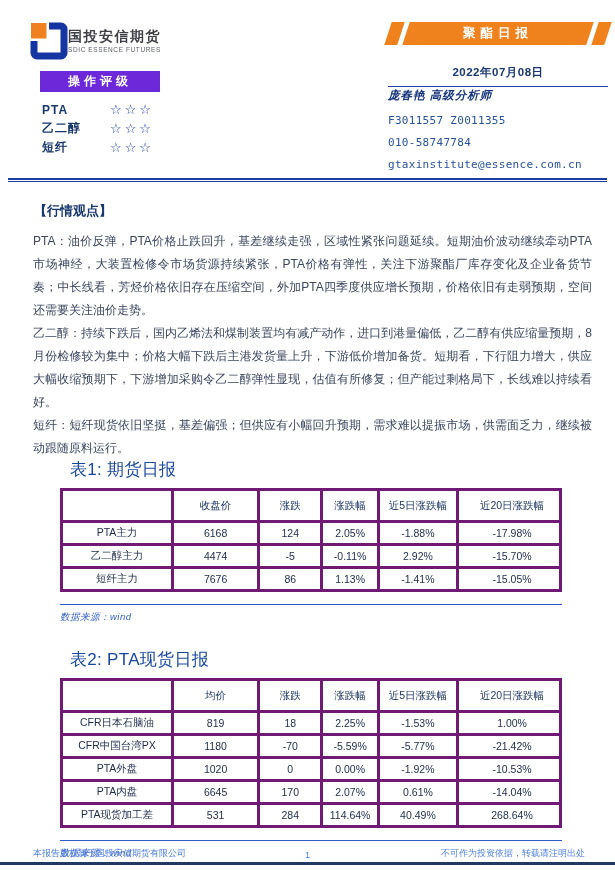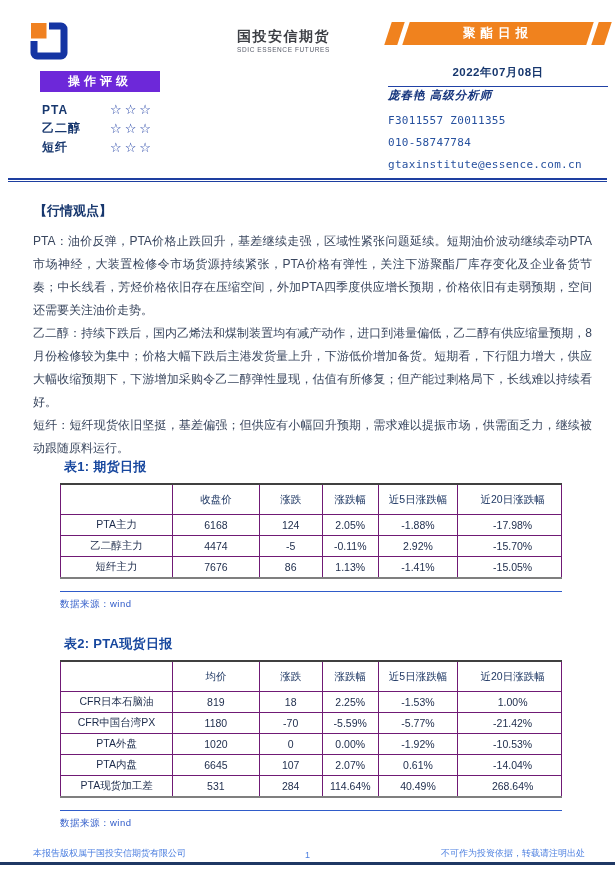--- a/index.html
+++ b/index.html
@@ -1,21 +1,21 @@
 <!DOCTYPE html>
 <html><head>
 <meta charset="utf-8">
 <style>
   html,body{margin:0;padding:0;background:#fff;}
   .page{position:relative;width:615px;height:870px;background:#fff;overflow:hidden;
         font-family:"Liberation Sans","DejaVu Sans",sans-serif;}
 
   
   .hdr-left{position:absolute;left:30px;top:22px;width:300px;}
-  .logo-row{display:flex;align-items:center;gap:7px;justify-content:space-between;}
+  .logo-row{display:flex;align-items:center;}
   .brand-cn{font-size:14px;font-weight:bold;color:#3d3f45;letter-spacing:1.5px;line-height:15px;}
   .brand-en{font-size:6.5px;color:#5a5e6b;letter-spacing:0.6px;margin-top:2px;}
   .rating-bar{margin:11px 0 0 10px;width:120px;height:21px;background:#6d28d9;color:#fff;
               font-size:12px;font-weight:bold;text-align:center;line-height:21px;letter-spacing:4px;}
   .rating-rows{margin:8px 0 0 12px;}
   .rating-row{display:flex;align-items:center;height:19px;}
   .rating-name{width:68px;font-size:12px;font-weight:bold;color:#17376E;letter-spacing:1px;}
   .rating-stars{font-size:13px;color:#1637A0;letter-spacing:3px;line-height:1;}
 
   
@@ -38,36 +38,36 @@
             border-top:2px solid #1E3FA0;border-bottom:1px solid #1E3FA0;}
 
   
   .main{position:absolute;top:202px;left:33px;right:23px;}
   .section-title{font-size:13px;font-weight:bold;color:#17376E;margin:0 0 10px 1px;}
   .main p{margin:0;font-size:12px;line-height:23px;color:#39465E;text-align:justify;}
 
   
   .tables{position:absolute;top:458px;left:60px;width:502px;}
   .table-block + .table-block{margin-top:24px;}
-  .table-title{font-size:13px;font-weight:bold;color:#17479E;margin:0 0 7px 4px;letter-spacing:0.3px;}
+  .table-title{font-size:17px;font-weight:normal;color:#17479E;margin:0 0 7px 10px;letter-spacing:0.3px;}
   table.data{width:100%;border-collapse:collapse;table-layout:fixed;
              border-top:2px solid #404040;border-bottom:2px solid #7F7F7F;
              border-left:1px solid #B3B3B3;border-right:1px solid #B3B3B3;}
-  table.data th,table.data td{border:1px solid #701a75;text-align:center;font-weight:400;
+  table.data th,table.data td{border:3px solid #701a75;text-align:center;font-weight:400;
              font-size:10.5px;color:#1B2A4A;padding:0 2px;overflow:hidden;white-space:nowrap;}
   table.data thead th{height:29px;color:#1F3864;}
   table.data tbody td,table.data tbody th{height:20px;}
   table.data th:nth-child(1),table.data td:nth-child(1){width:23%;}
   table.data th:nth-child(2),table.data td:nth-child(2){width:17.5%;}
   table.data th:nth-child(3),table.data td:nth-child(3){width:12.5%;}
   table.data th:nth-child(4),table.data td:nth-child(4){width:11%;}
   table.data th:nth-child(5),table.data td:nth-child(5){width:16%;}
   table.data th:nth-child(6),table.data td:nth-child(6){width:20%;padding-left:8px;}
   .src-rule{margin-top:12px;border-top:1px solid #2F5BC9;}
-  .src-text{margin-top:6px;font-size:9.5px;color:#2F5BC9;letter-spacing:0.5px;}
+  .src-text{margin-top:6px;font-size:9.5px;font-style:italic;color:#2F5BC9;letter-spacing:0.5px;}
 
   
   .footer-left{position:absolute;left:33px;bottom:10px;font-size:9px;color:#4C7FE0;}
   .footer-page{position:absolute;left:0;right:0;bottom:10px;text-align:center;font-size:9px;color:#4C7FE0;}
   .footer-right{position:absolute;right:30px;bottom:10px;font-size:9px;color:#4C7FE0;}
   .bottom-bar{position:absolute;left:0;right:0;bottom:5px;height:3px;background:#1F3864;}
 </style>
 </head>
 <body>
 
@@ -206,21 +206,21 @@
               <td>PTA外盘</td>
               <td>1020</td>
               <td>0</td>
               <td>0.00%</td>
               <td>-1.92%</td>
               <td>-10.53%</td>
             </tr>
             <tr>
               <td>PTA内盘</td>
               <td>6645</td>
-              <td>107</td>
+              <td>170</td>
               <td>2.07%</td>
               <td>0.61%</td>
               <td>-14.04%</td>
             </tr>
             <tr>
               <td>PTA现货加工差</td>
               <td>531</td>
               <td>284</td>
               <td>114.64%</td>
               <td>40.49%</td>

